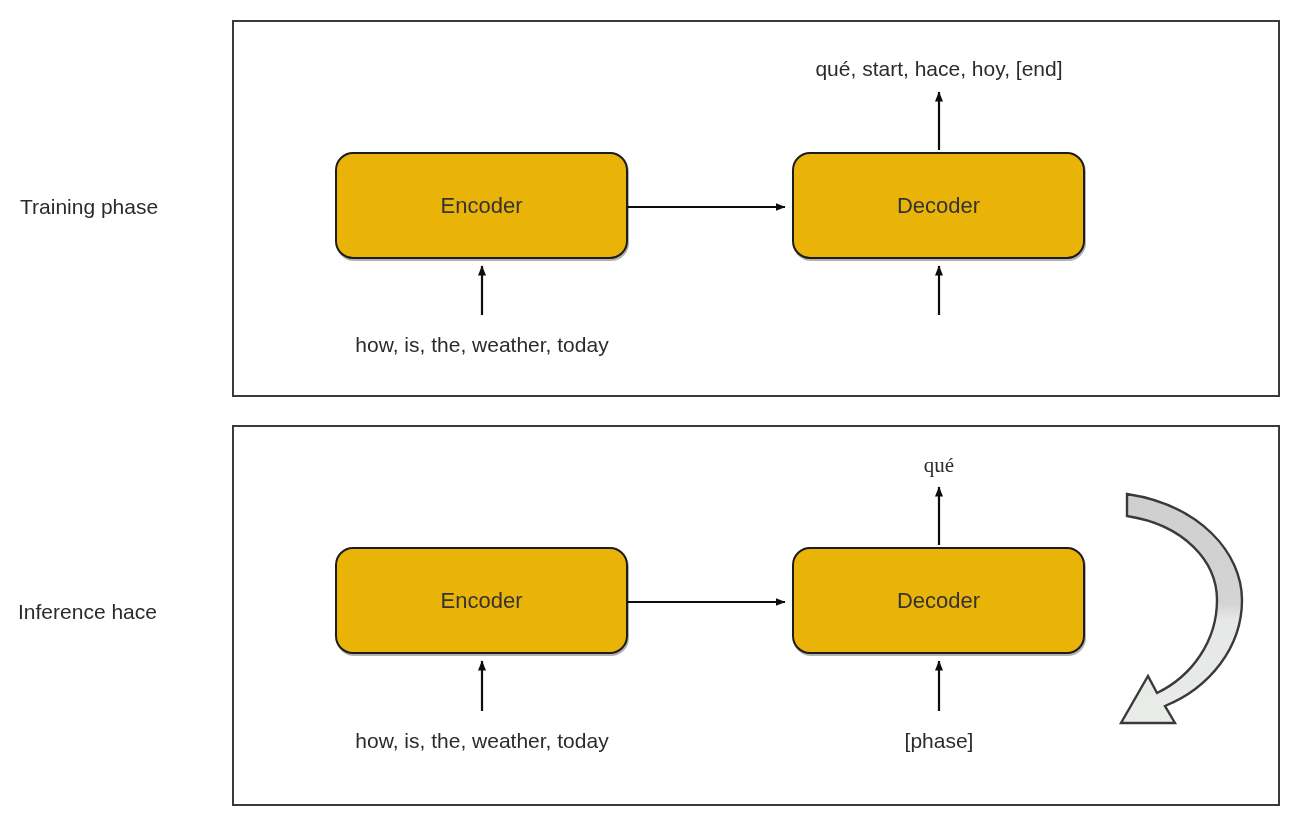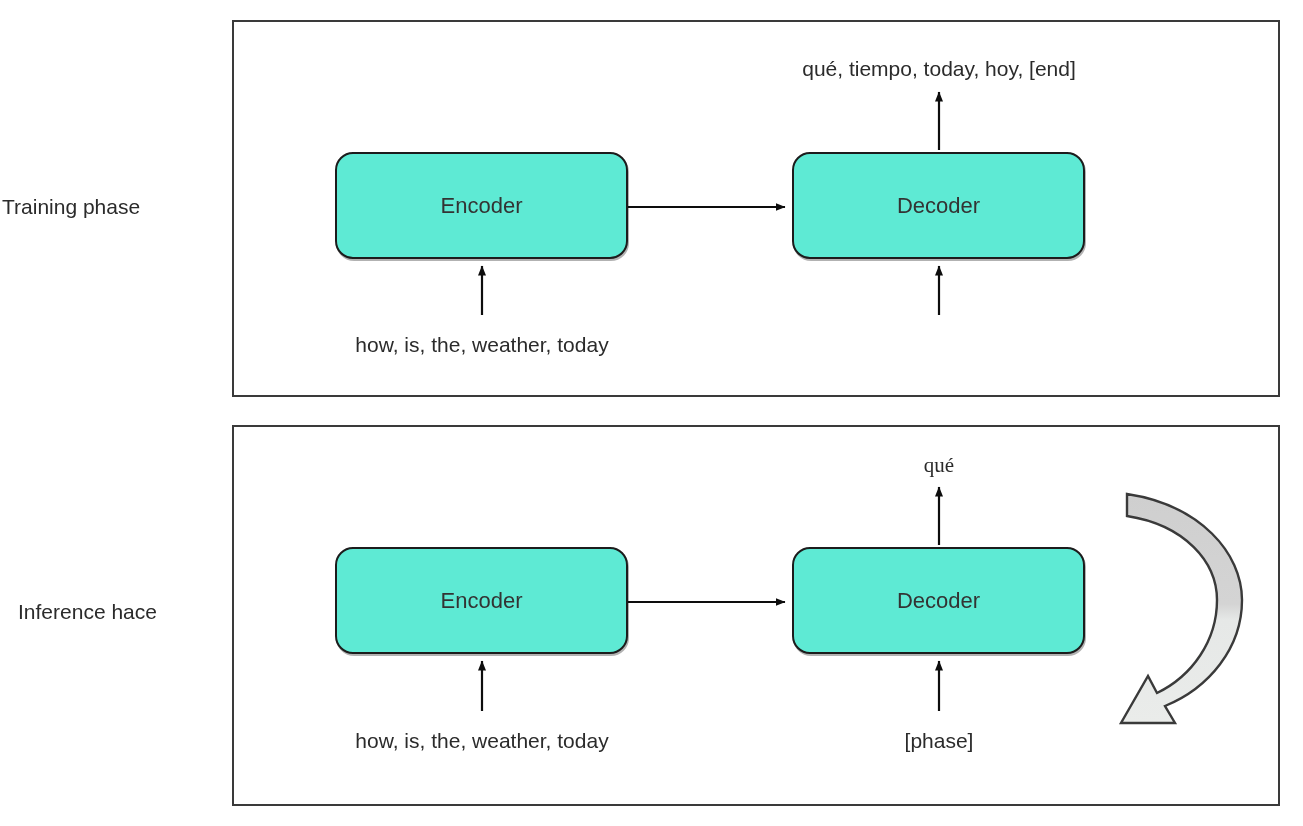--- a/index.html
+++ b/index.html
@@ -28,21 +28,21 @@
   }
   .panel {
     position: absolute;
     border: 2.5px solid #3a3a3a;
     background: #ffffff;
     box-sizing: border-box;
   }
   .node-box {
     position: absolute;
     box-sizing: border-box;
-    background: #5eead4;
+    background: #eab308;
     border: 2.5px solid #1c1c1c;
     border-radius: 18px;
     display: flex;
     align-items: center;
     justify-content: center;
     font-size: 22px;
     color: #333333;
     box-shadow: 1px 2px 0 rgba(0,0,0,0.30);
   }
   .io-text {
@@ -62,36 +62,36 @@
     height: 826px;
     pointer-events: none;
     overflow: visible;
   }
 </style>
 </head>
 <body>
 
 <div id="stage">
 
-  <div class="phase-label" style="left:2px; top:196px;">Training phase</div>
+  <div class="phase-label" style="left:20px; top:196px;">Training phase</div>
 
   <div class="panel" style="left:232px; top:20px; width:1048px; height:377px;"></div>
 
   <div class="node-box" style="left:335px; top:152px; width:293px; height:107px;">
     <span>Encoder</span>
   </div>
 
   <div class="node-box" style="left:792px; top:152px; width:293px; height:107px;">
     <span>Decoder</span>
   </div>
 
   <div class="io-text" style="left:482px; top:334px;">how, is, the, weather, today</div>
 
 
-  <div class="io-text" style="left:939px; top:58px;">qué, tiempo, today, hoy, [end]</div>
+  <div class="io-text" style="left:939px; top:58px;">qué, start, hace, hoy, [end]</div>
 
   <div class="phase-label" style="left:18px; top:601px;">Inference hace</div>
 
   <div class="panel" style="left:232px; top:425px; width:1048px; height:381px;"></div>
 
   <div class="node-box" style="left:335px; top:547px; width:293px; height:107px;">
     <span>Encoder</span>
   </div>
 
   <div class="node-box" style="left:792px; top:547px; width:293px; height:107px;">

